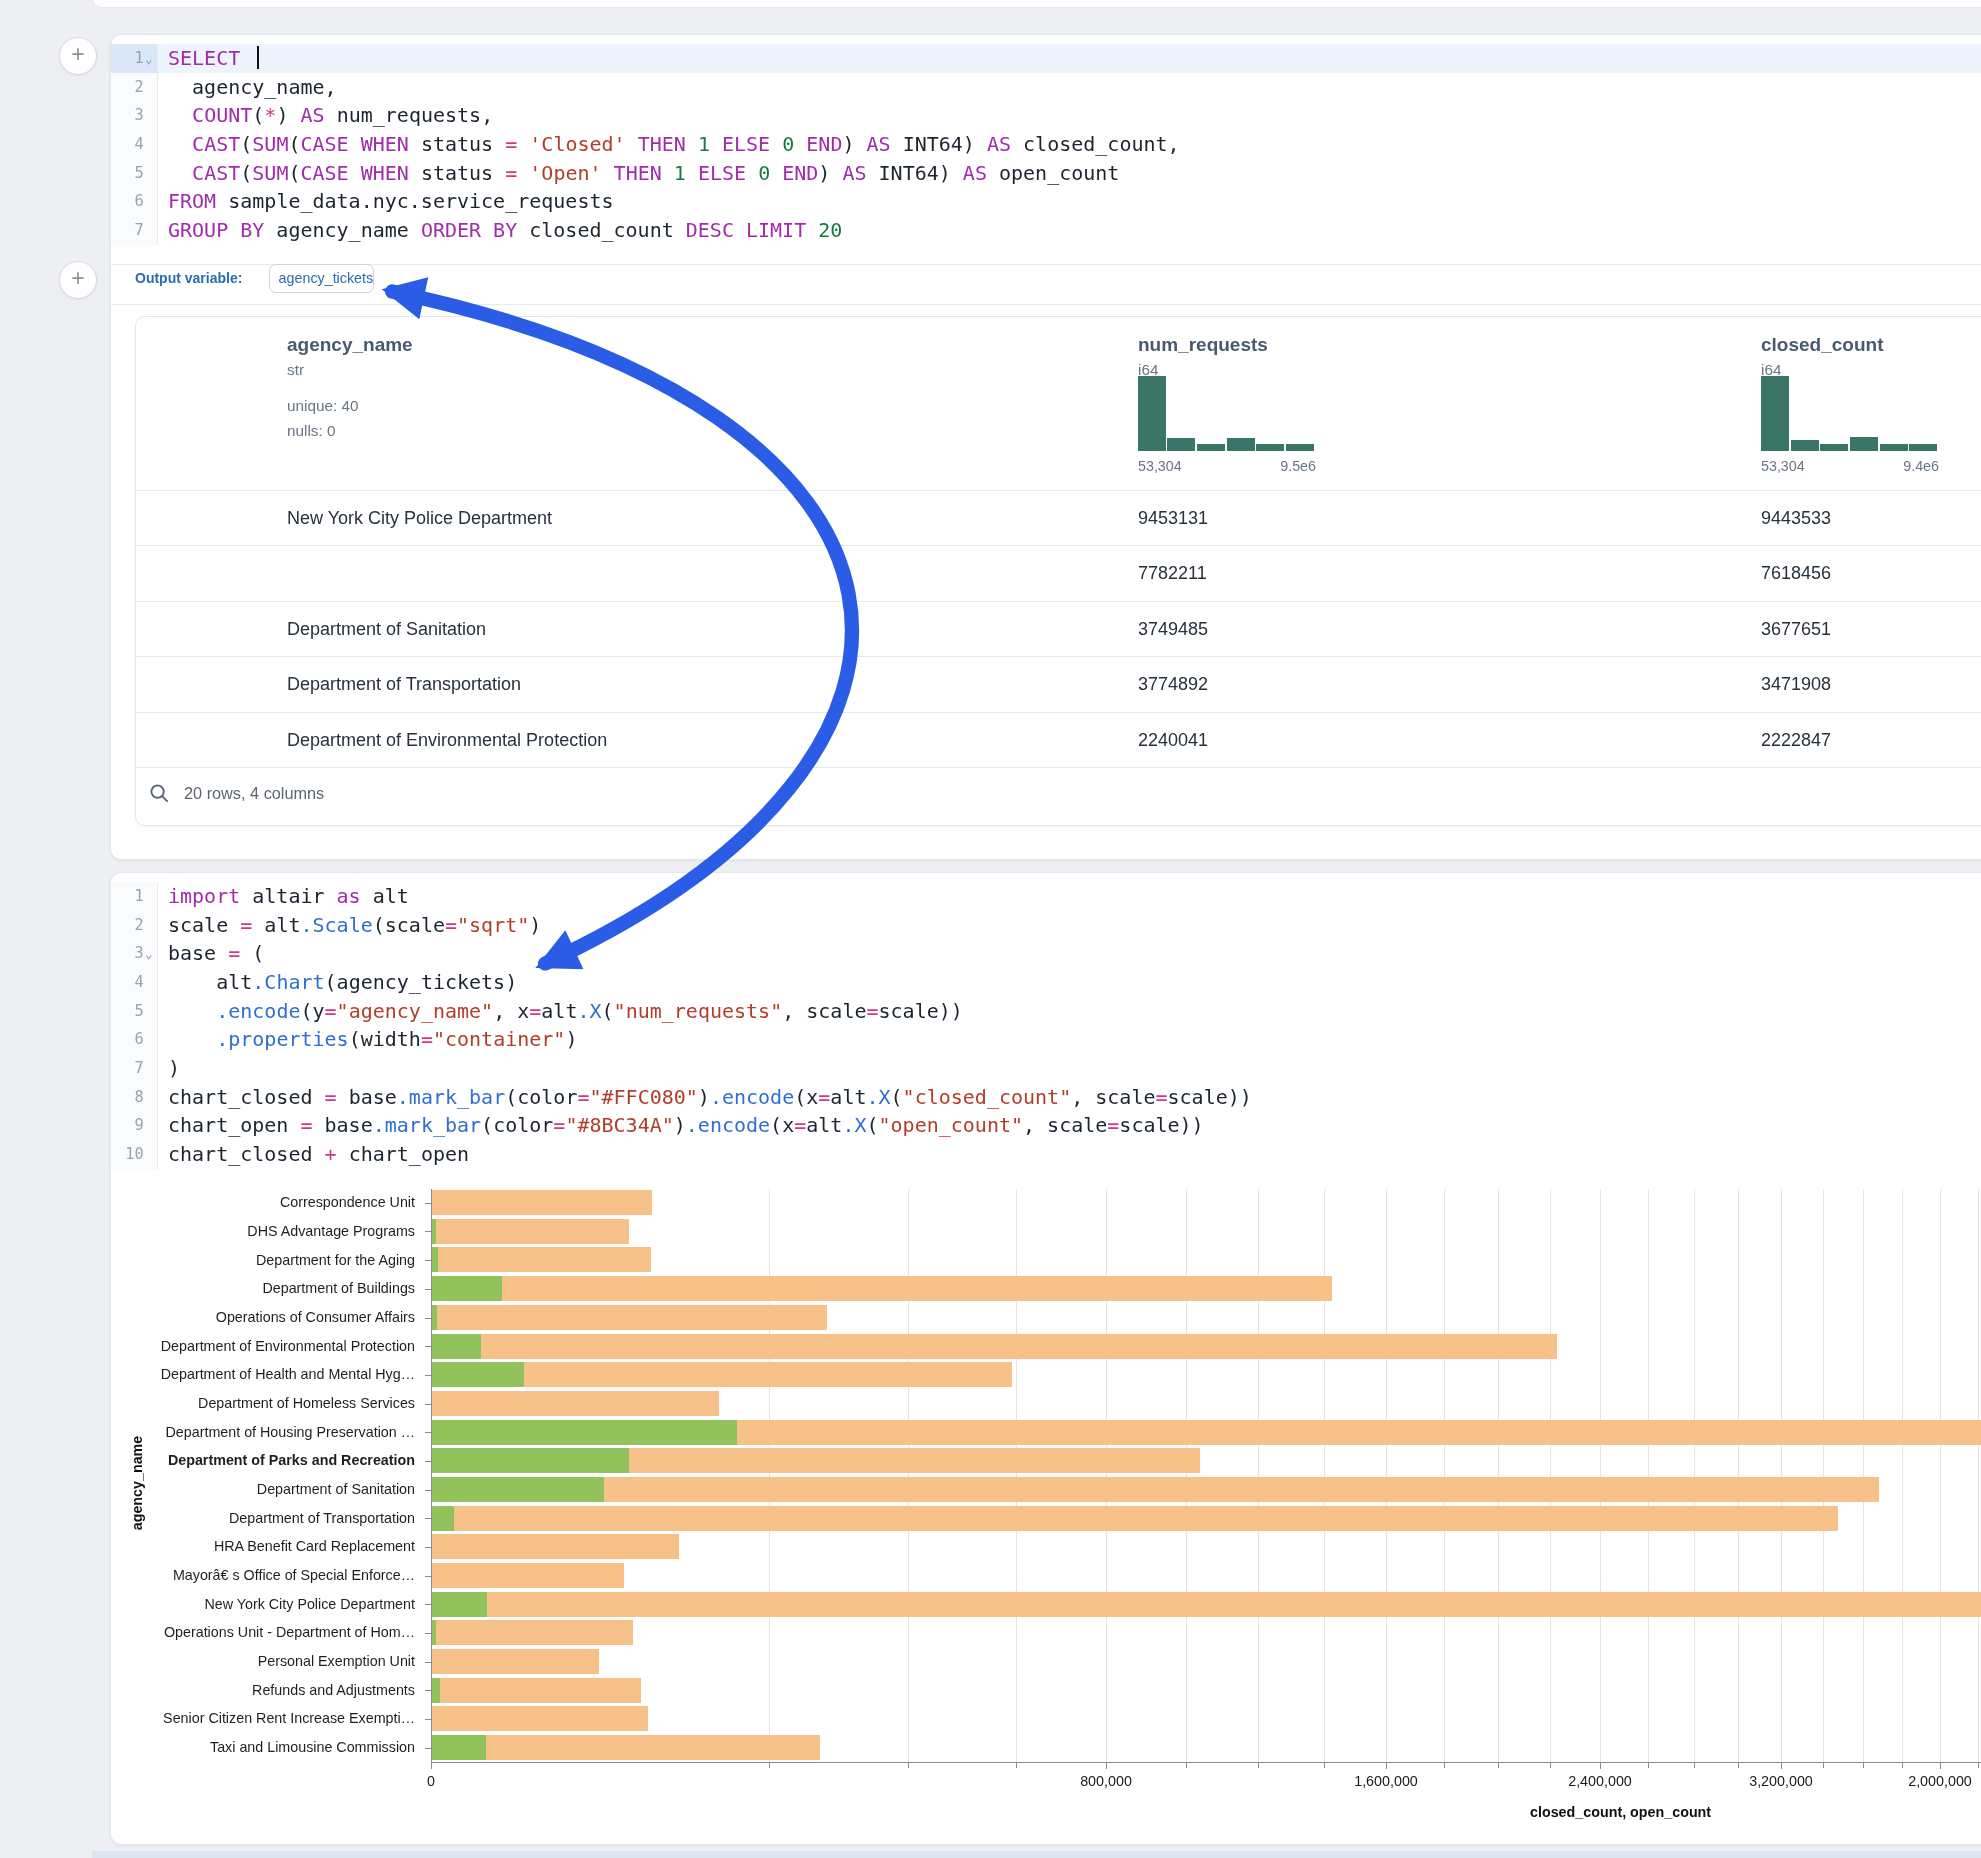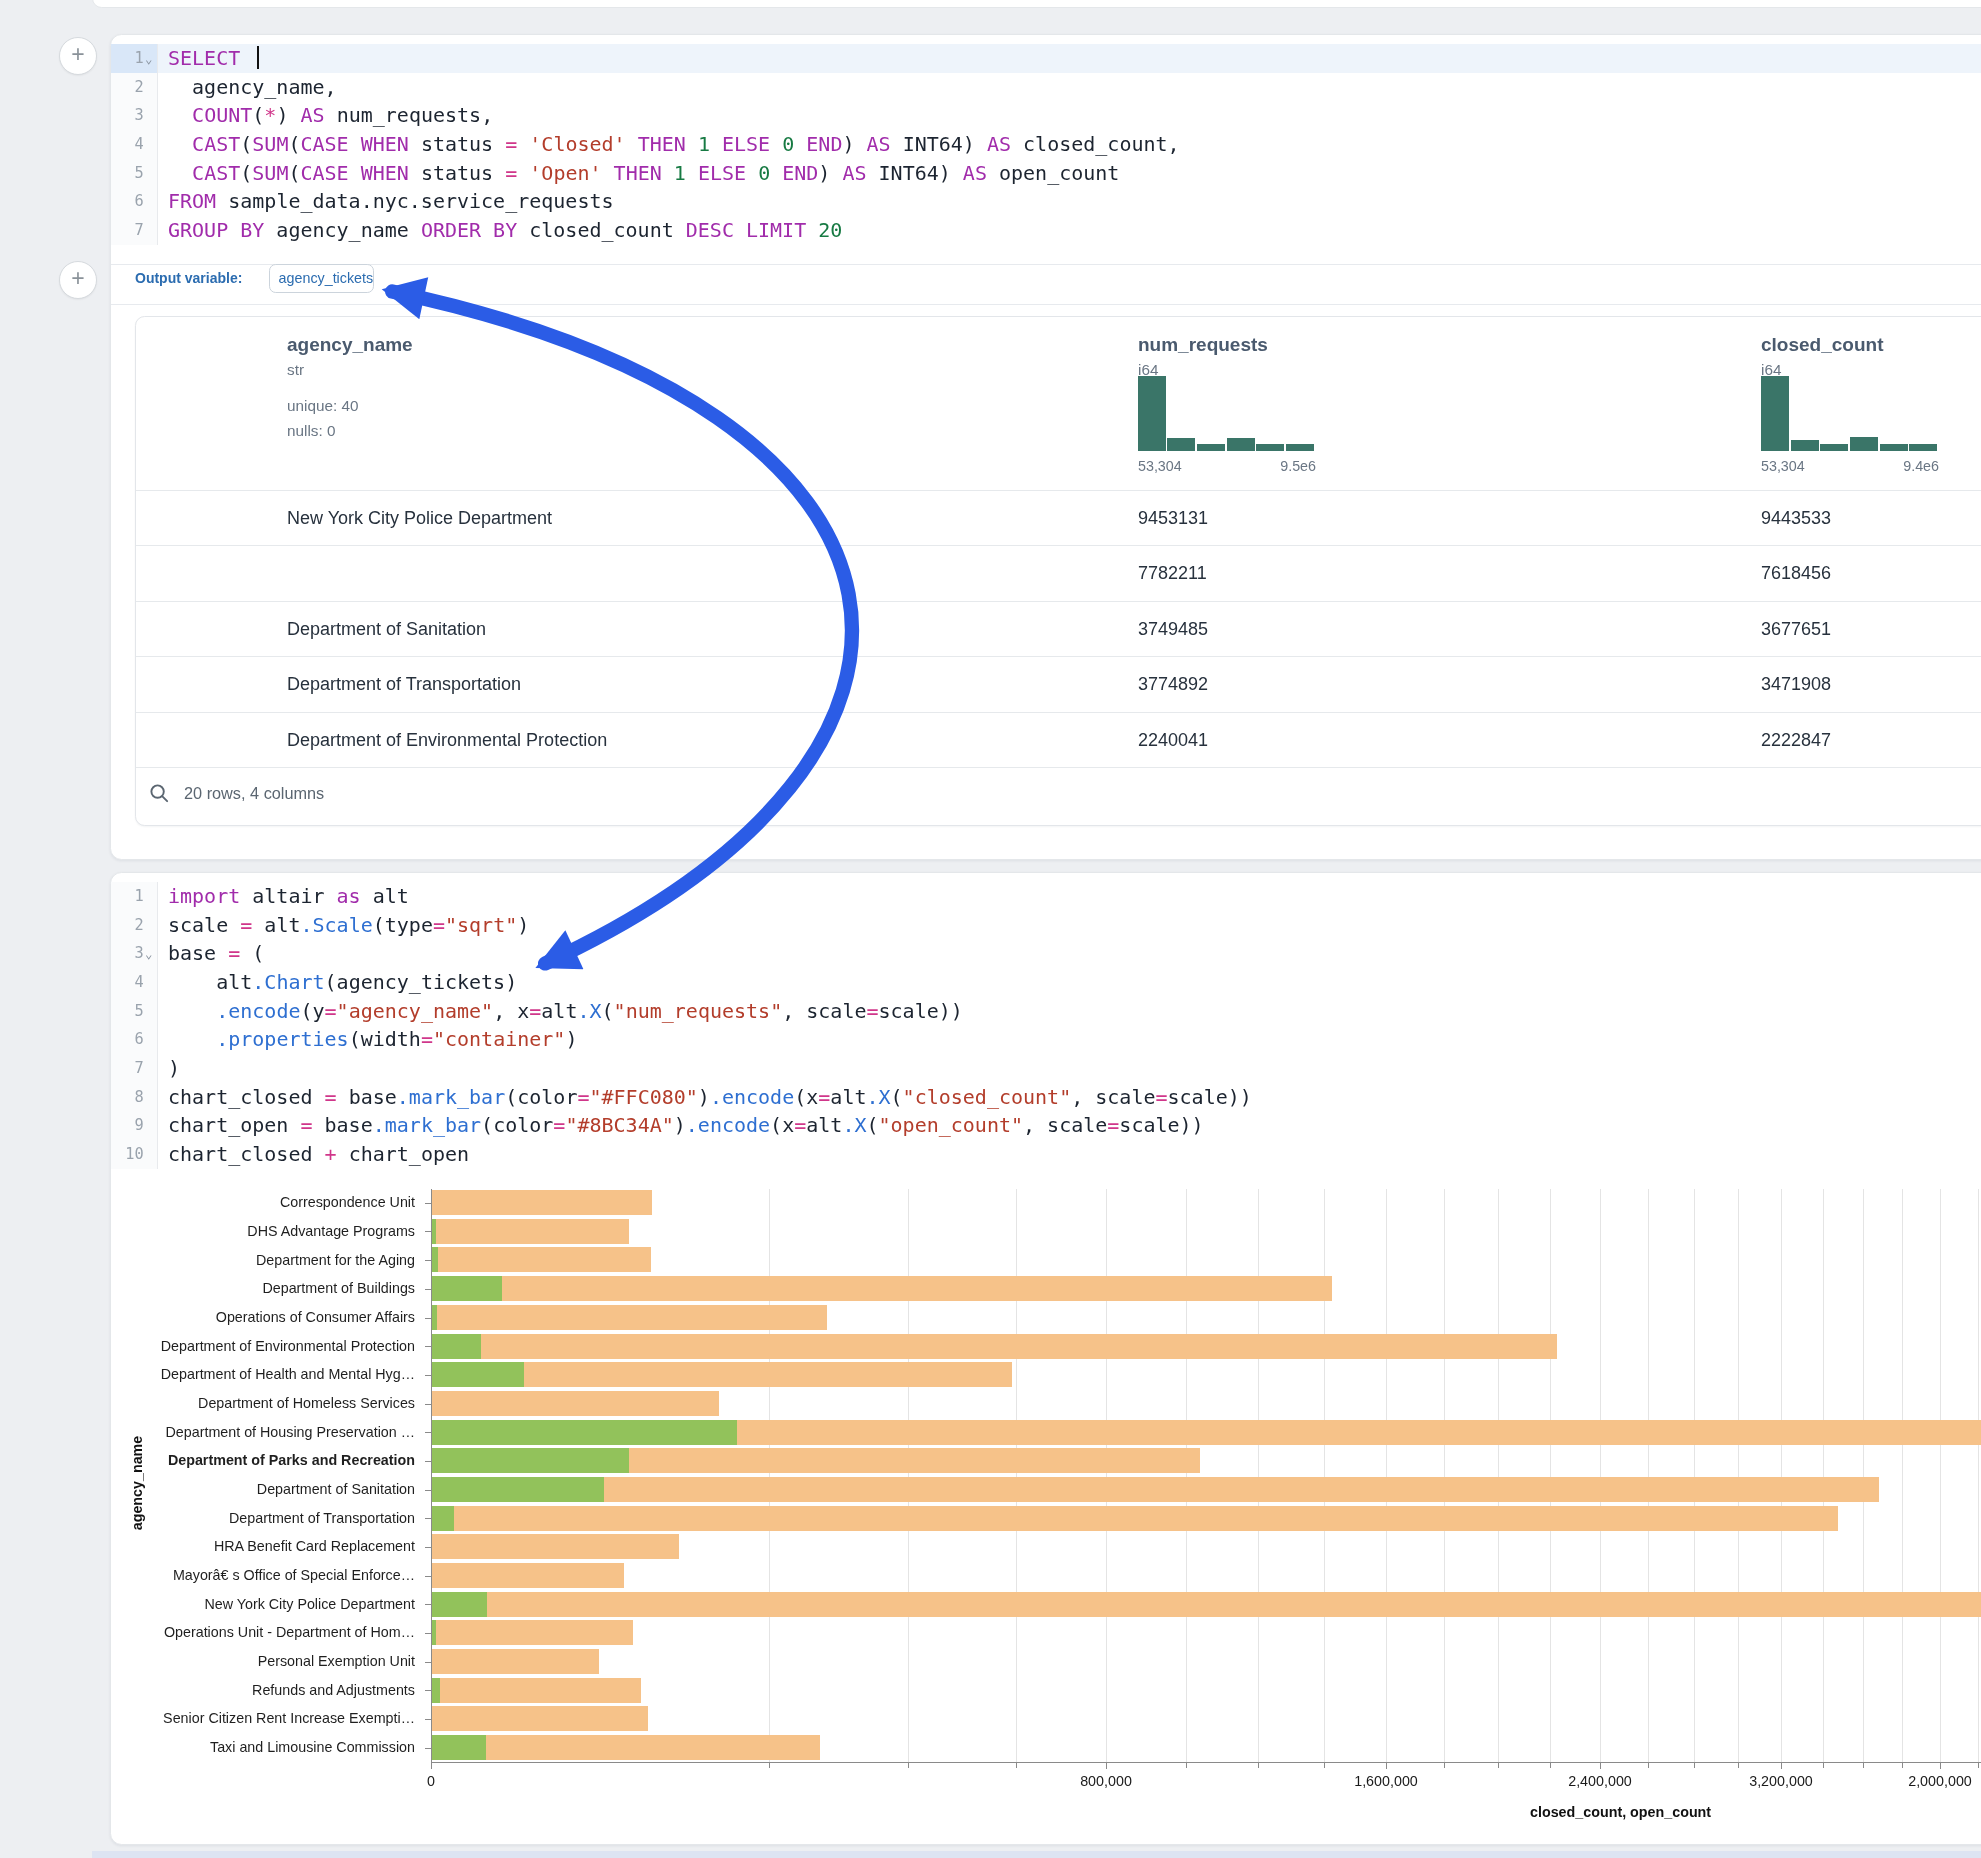--- a/index.html
+++ b/index.html
@@ -123,21 +123,21 @@
             <line x1="14" y1="14" x2="19" y2="19" stroke="#5b6671" stroke-width="2" stroke-linecap="round"></line>
           </svg>
     </div>
     <div class="tfoot" style="left:48px;top:467px;">20 rows, 4 columns</div>
   </div>
 </div>
 
 <div class="card" style="left:110px;top:872px;width:1888px;height:971px;">
   <div id="py-code" class="code-area" style="top:8.6px;height:289px;">
         <div class="code-line" style="top: 0px;"><div class="gutter-cell">1</div><div class="code-text"><span class="tk-k">import</span><span class="tk-p"> altair </span><span class="tk-k">as</span><span class="tk-p"> alt</span></div></div>
-        <div class="code-line" style="top: 29px;"><div class="gutter-cell">2</div><div class="code-text"><span class="tk-p">scale </span><span class="tk-o">=</span><span class="tk-p"> alt</span><span class="tk-f">.Scale</span><span class="tk-p">(type</span><span class="tk-o">=</span><span class="tk-s">"sqrt"</span><span class="tk-p">)</span></div></div>
+        <div class="code-line" style="top: 29px;"><div class="gutter-cell">2</div><div class="code-text"><span class="tk-p">scale </span><span class="tk-o">=</span><span class="tk-p"> alt</span><span class="tk-f">.Scale</span><span class="tk-p">(scale</span><span class="tk-o">=</span><span class="tk-s">"sqrt"</span><span class="tk-p">)</span></div></div>
         <div class="code-line" style="top: 57px;"><div class="gutter-cell" style="padding-right: 13.4px;">3</div><div class="fold">⌄</div><div class="code-text"><span class="tk-p">base </span><span class="tk-o">=</span><span class="tk-p"> (</span></div></div>
         <div class="code-line" style="top: 86px;"><div class="gutter-cell">4</div><div class="code-text"><span class="tk-p">    alt</span><span class="tk-f">.Chart</span><span class="tk-p">(agency_tickets)</span></div></div>
         <div class="code-line" style="top: 115px;"><div class="gutter-cell">5</div><div class="code-text"><span class="tk-p">    </span><span class="tk-f">.encode</span><span class="tk-p">(y</span><span class="tk-o">=</span><span class="tk-s">"agency_name"</span><span class="tk-p">, x</span><span class="tk-o">=</span><span class="tk-p">alt</span><span class="tk-f">.X</span><span class="tk-p">(</span><span class="tk-s">"num_requests"</span><span class="tk-p">, scale</span><span class="tk-o">=</span><span class="tk-p">scale))</span></div></div>
         <div class="code-line" style="top: 143px;"><div class="gutter-cell">6</div><div class="code-text"><span class="tk-p">    </span><span class="tk-f">.properties</span><span class="tk-p">(width</span><span class="tk-o">=</span><span class="tk-s">"container"</span><span class="tk-p">)</span></div></div>
         <div class="code-line" style="top: 172px;"><div class="gutter-cell">7</div><div class="code-text"><span class="tk-p">)</span></div></div>
         <div class="code-line" style="top: 201px;"><div class="gutter-cell">8</div><div class="code-text"><span class="tk-p">chart_closed </span><span class="tk-o">=</span><span class="tk-p"> base</span><span class="tk-f">.mark_bar</span><span class="tk-p">(color</span><span class="tk-o">=</span><span class="tk-s">"#FFC080"</span><span class="tk-p">)</span><span class="tk-f">.encode</span><span class="tk-p">(x</span><span class="tk-o">=</span><span class="tk-p">alt</span><span class="tk-f">.X</span><span class="tk-p">(</span><span class="tk-s">"closed_count"</span><span class="tk-p">, scale</span><span class="tk-o">=</span><span class="tk-p">scale))</span></div></div>
         <div class="code-line" style="top: 229px;"><div class="gutter-cell">9</div><div class="code-text"><span class="tk-p">chart_open </span><span class="tk-o">=</span><span class="tk-p"> base</span><span class="tk-f">.mark_bar</span><span class="tk-p">(color</span><span class="tk-o">=</span><span class="tk-s">"#8BC34A"</span><span class="tk-p">)</span><span class="tk-f">.encode</span><span class="tk-p">(x</span><span class="tk-o">=</span><span class="tk-p">alt</span><span class="tk-f">.X</span><span class="tk-p">(</span><span class="tk-s">"open_count"</span><span class="tk-p">, scale</span><span class="tk-o">=</span><span class="tk-p">scale))</span></div></div>
         <div class="code-line" style="top: 258px;"><div class="gutter-cell">10</div><div class="code-text"><span class="tk-p">chart_closed </span><span class="tk-o">+</span><span class="tk-p"> chart_open</span></div></div>
       </div>
   <div id="chart" style="position:absolute;left:0;top:304px;right:0;bottom:0;overflow:hidden;">

